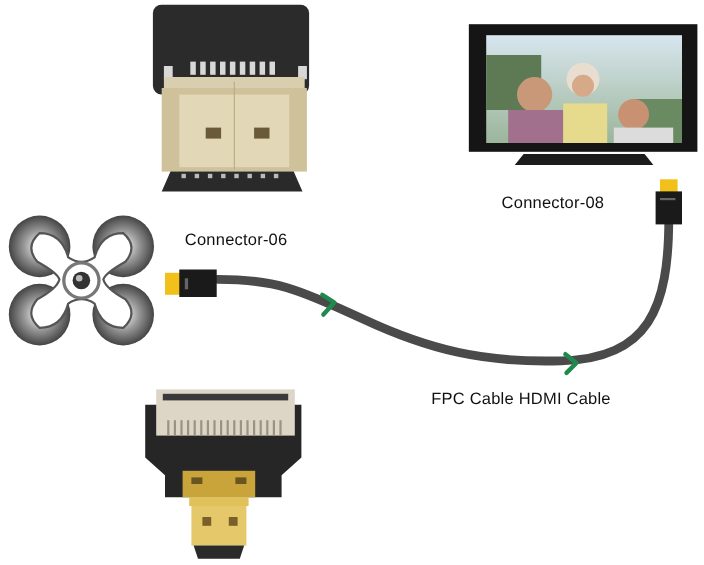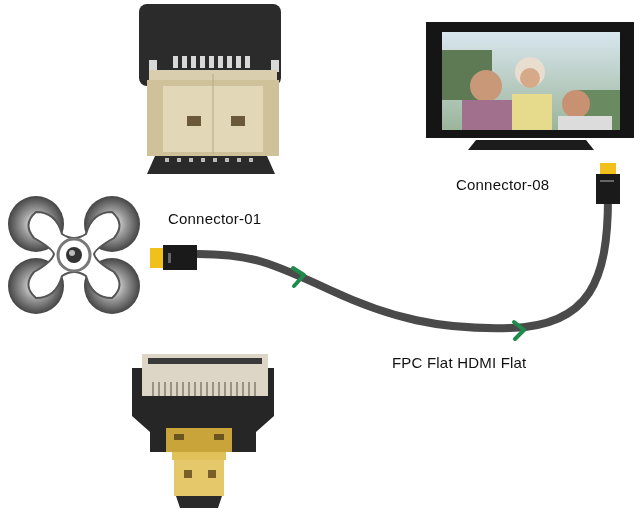--- a/index.html
+++ b/index.html
@@ -140,15 +140,15 @@
       <rect x="600" y="163" width="16" height="12" fill="#f2c01a"></rect>
       <rect x="596" y="174" width="24" height="30" fill="#1a1a1a"></rect>
       <rect x="600" y="180" width="14" height="2" fill="#666"></rect>
     </g>
 
     <path d="M293 268 L304 275 L294 286" fill="none" stroke="#1f8a4c" stroke-width="4" stroke-linejoin="round" stroke-linecap="round"></path>
     <path d="M514 322 L524 330 L515 339" fill="none" stroke="#1f8a4c" stroke-width="4" stroke-linejoin="round" stroke-linecap="round"></path>
   </svg>
 </div>
 
-<div class="abs label" style="left:168px; top:210px;">Connector-01</div>
+<div class="abs label" style="left:168px; top:210px;">Connector-06</div>
 <div class="abs label" style="left:456px; top:176px;">Connector-08</div>
-<div class="abs label" style="left:392px; top:354px;">FPC Flat HDMI Flat</div>
+<div class="abs label" style="left:392px; top:354px;">FPC Cable HDMI Cable</div>
 
 </body></html>

